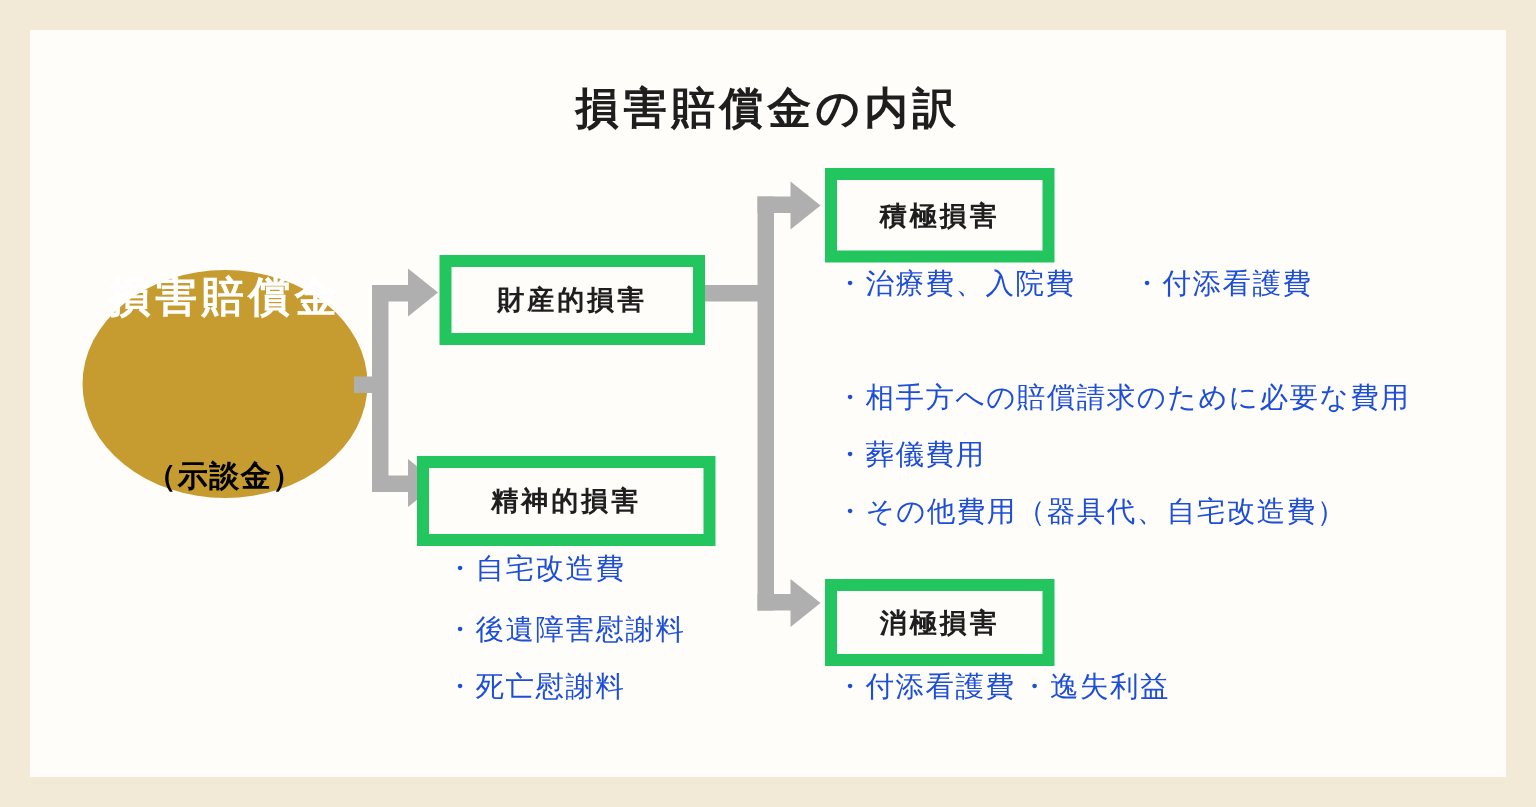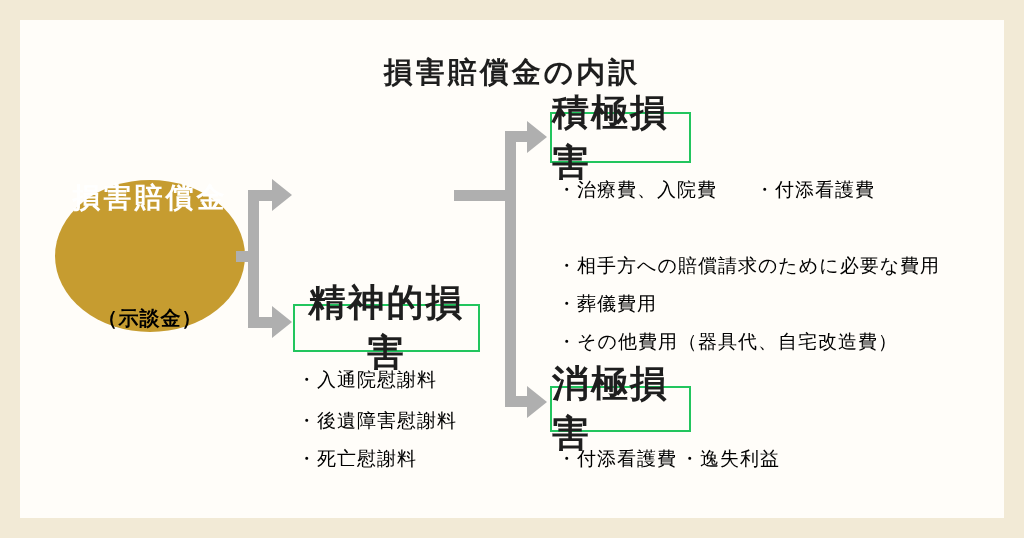--- a/index.html
+++ b/index.html
@@ -22,37 +22,37 @@
     font-weight:bold;font-size:29px;letter-spacing:3px;color:#1E1E1E;
   }
   .root-ellipse{
     position:absolute;left:55px;top:180px;width:190px;height:152px;
     background:#C69C30;border-radius:50%;
     display:flex;flex-direction:column;align-items:center;justify-content:space-between;
   }
   .root-label{font-size:28px;font-weight:bold;color:#FFFFFF;letter-spacing:3px;line-height:1.25;}
   .root-sublabel{font-size:20px;font-weight:bold;color:#000000;letter-spacing:1px;line-height:1.4;}
   .node{
-    position:absolute;background:#FFFDF9;border:2px solid #22c55e;
+    position:absolute;background:#FFFDF9;border:8px solid #22c55e;
     display:flex;align-items:center;justify-content:center;
-    font-weight:bold;color:#1E1E1E;font-size:37px;letter-spacing:2px;
+    font-weight:bold;color:#1E1E1E;font-size:18px;letter-spacing:2px;
   }
   .node-property{left:293px;top:170px;width:161px;height:44px;}
-  .node-mental{left:293px;top:304px;width:183px;height:44px;text-align:center;}
+  .node-mental{left:278px;top:304px;width:183px;height:44px;text-align:center;}
   .node-active{left:550px;top:112px;width:137px;height:47px;}
   .node-passive{left:550px;top:386px;width:137px;height:42px;}
   .conn{position:absolute;background:#AFAFAF;}
   .arrowhead{
     position:absolute;width:0;height:0;
     border-top:16px solid transparent;
     border-bottom:16px solid transparent;
     border-left:20px solid #AFAFAF;
   }
   .li{
-    position:absolute;font-size:19px;color:#000000;letter-spacing:1px;
+    position:absolute;font-size:19px;color:#1d4ed8;letter-spacing:1px;
     white-space:nowrap;line-height:22px;
   }
   .li .c1{display:inline-block;min-width:198px;}
   .li .c1.narrow{min-width:123px;}
 </style>
 </head>
 <body>
 
 <div class="stage">
   <div class="panel"></div>
@@ -71,20 +71,23 @@
   <div class="conn" style="left:248px;top:317px;width:25px;height:11px;"></div>
   <div class="arrowhead" style="left:272px;top:306px;"></div>
 
   <div class="conn" style="left:454px;top:190px;width:52px;height:11px;"></div>
   <div class="conn" style="left:505px;top:131px;width:11px;height:276px;"></div>
   <div class="conn" style="left:505px;top:131px;width:23px;height:11px;"></div>
   <div class="arrowhead" style="left:527px;top:121px;"></div>
   <div class="conn" style="left:505px;top:396px;width:23px;height:11px;"></div>
   <div class="arrowhead" style="left:527px;top:386px;"></div>
 
+  <div class="node node-property">
+    <span>財産的損害</span>
+  </div>
   <div class="node node-mental">
     <span>精神的損害</span>
   </div>
   <div class="node node-active">
     <span>積極損害</span>
   </div>
   <div class="node node-passive">
     <span>消極損害</span>
   </div>
 
@@ -99,21 +102,21 @@
   </div>
   <div class="li" style="left:557px;top:331px;">
     <span>・その他費用（器具代、自宅改造費）</span>
   </div>
 
   <div class="li" style="left:557px;top:448px;">
     <span class="c1 narrow">・付添看護費</span><span>・逸失利益</span>
   </div>
 
   <div class="li" style="left:297px;top:369px;">
-    <span>・入通院慰謝料</span>
+    <span>・自宅改造費</span>
   </div>
   <div class="li" style="left:297px;top:410px;">
     <span>・後遺障害慰謝料</span>
   </div>
   <div class="li" style="left:297px;top:448px;">
     <span>・死亡慰謝料</span>
   </div>
 </div>
 
 </body></html>

